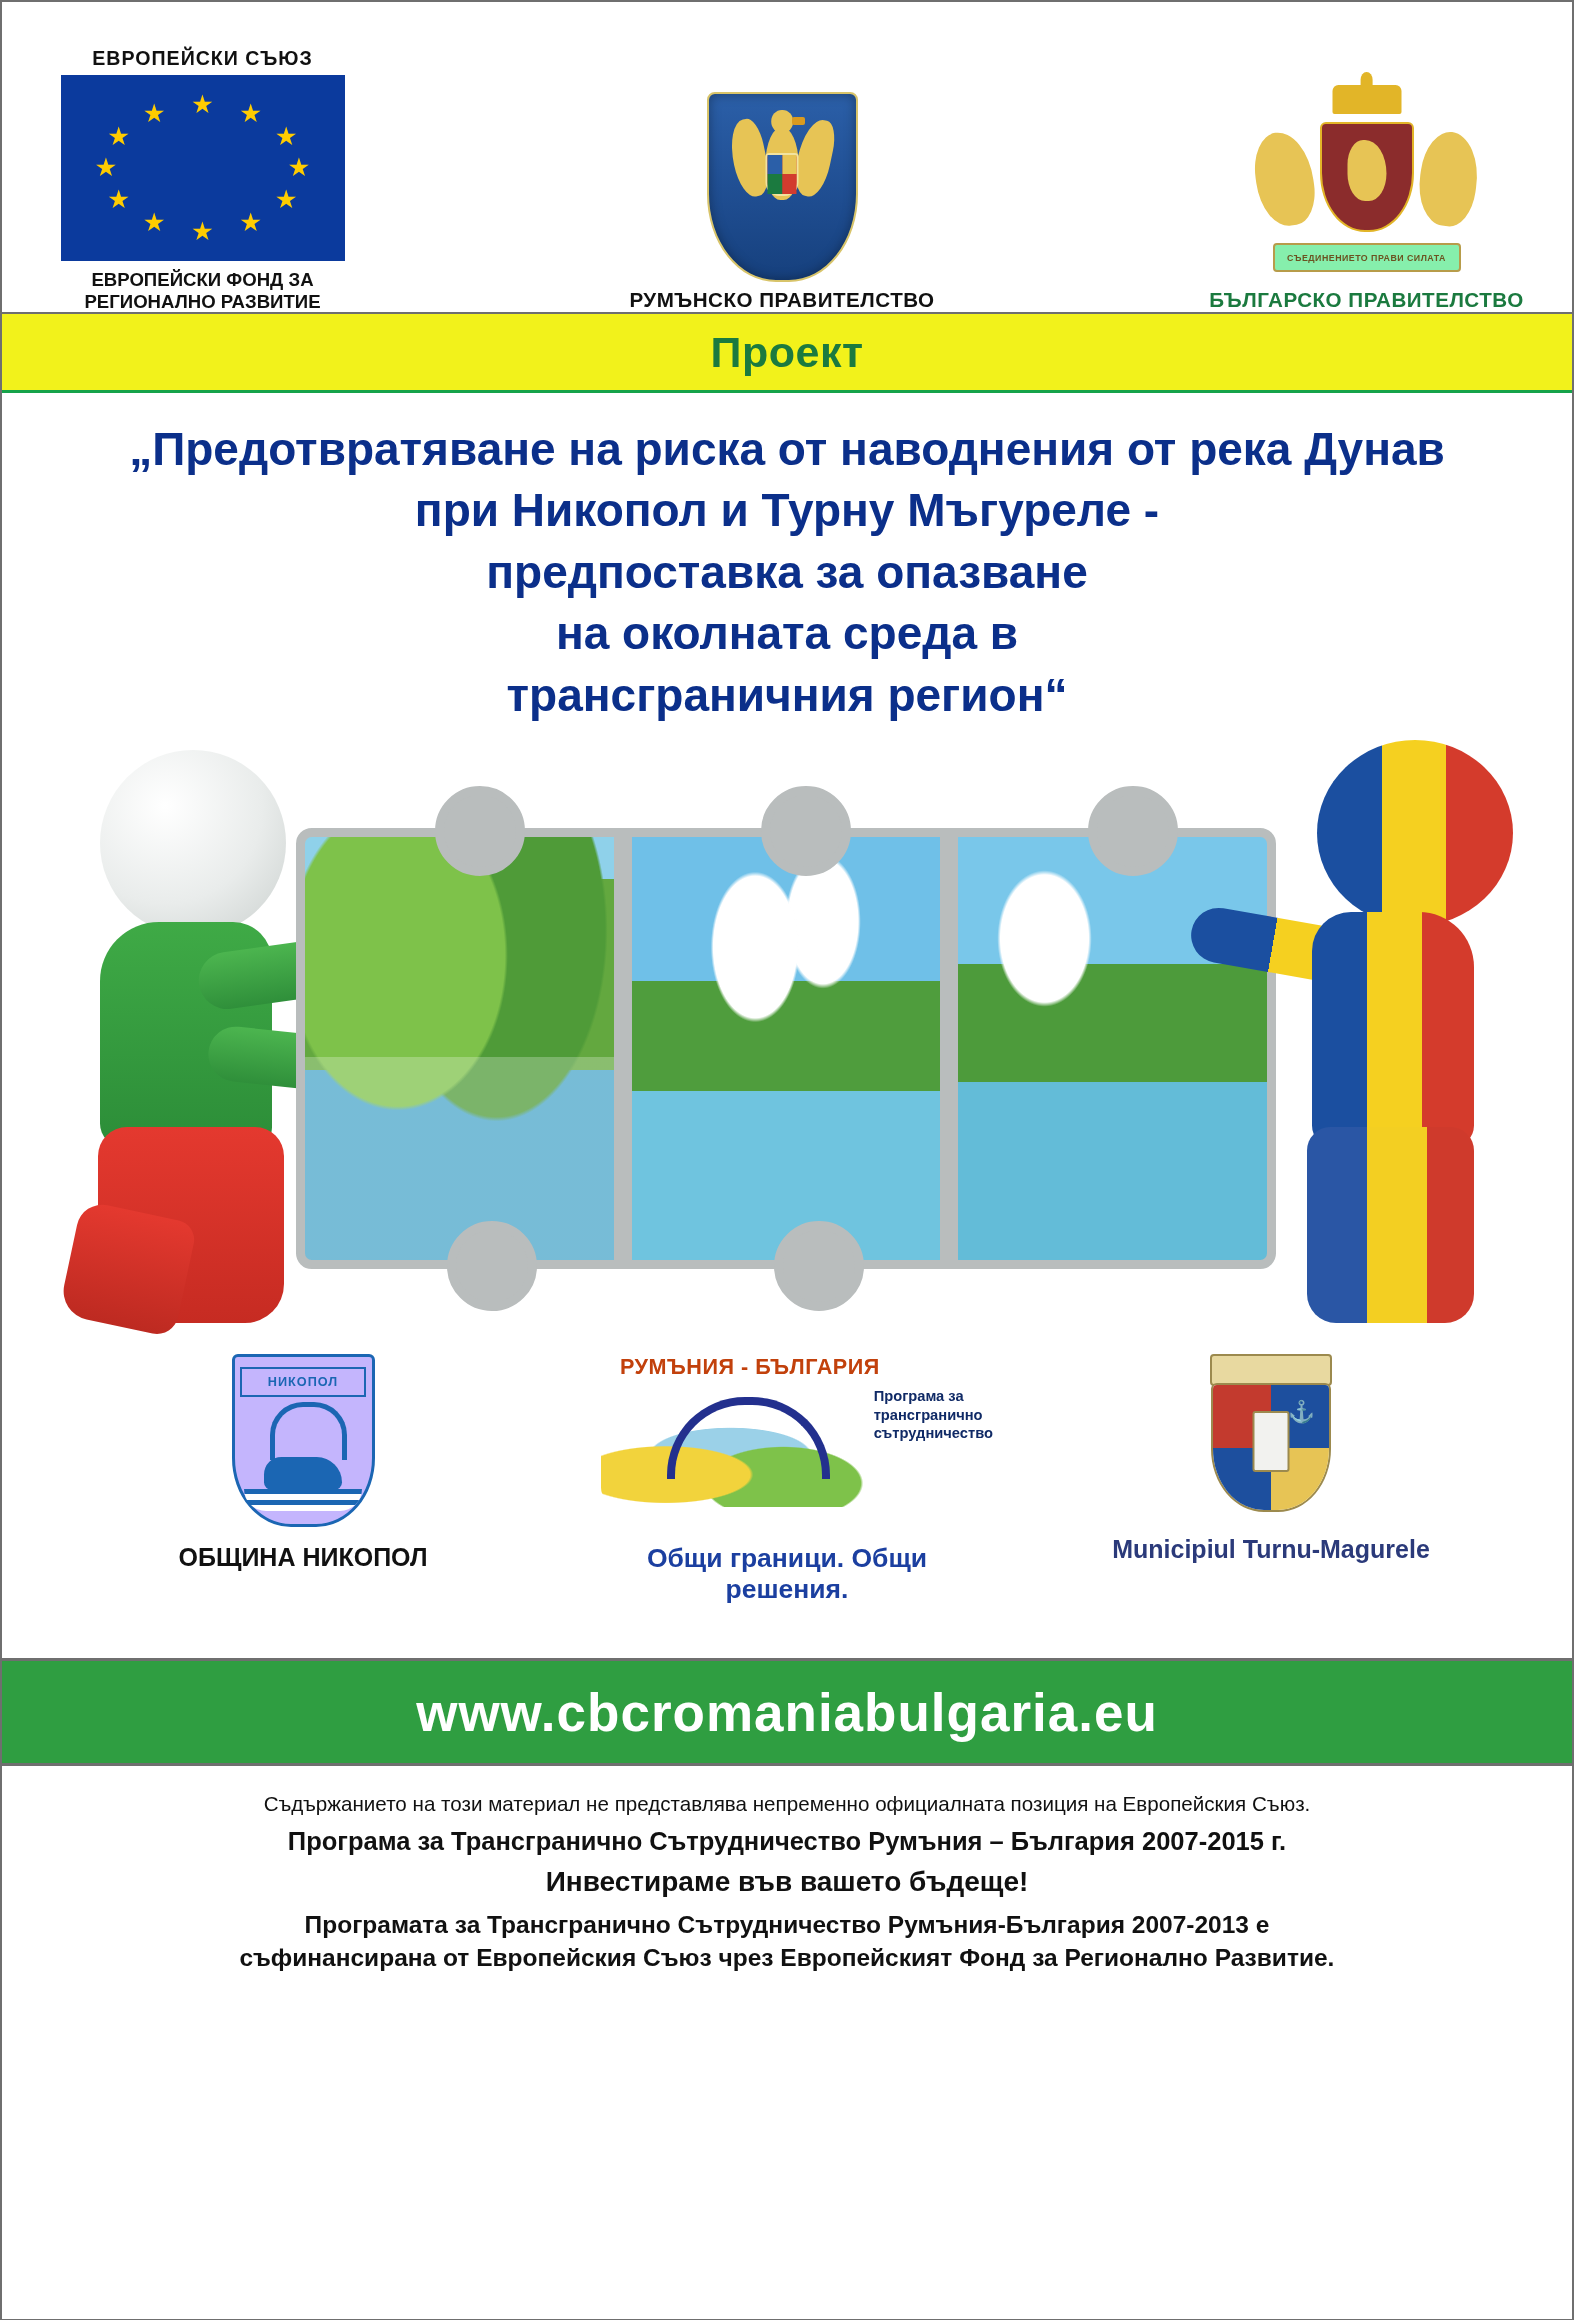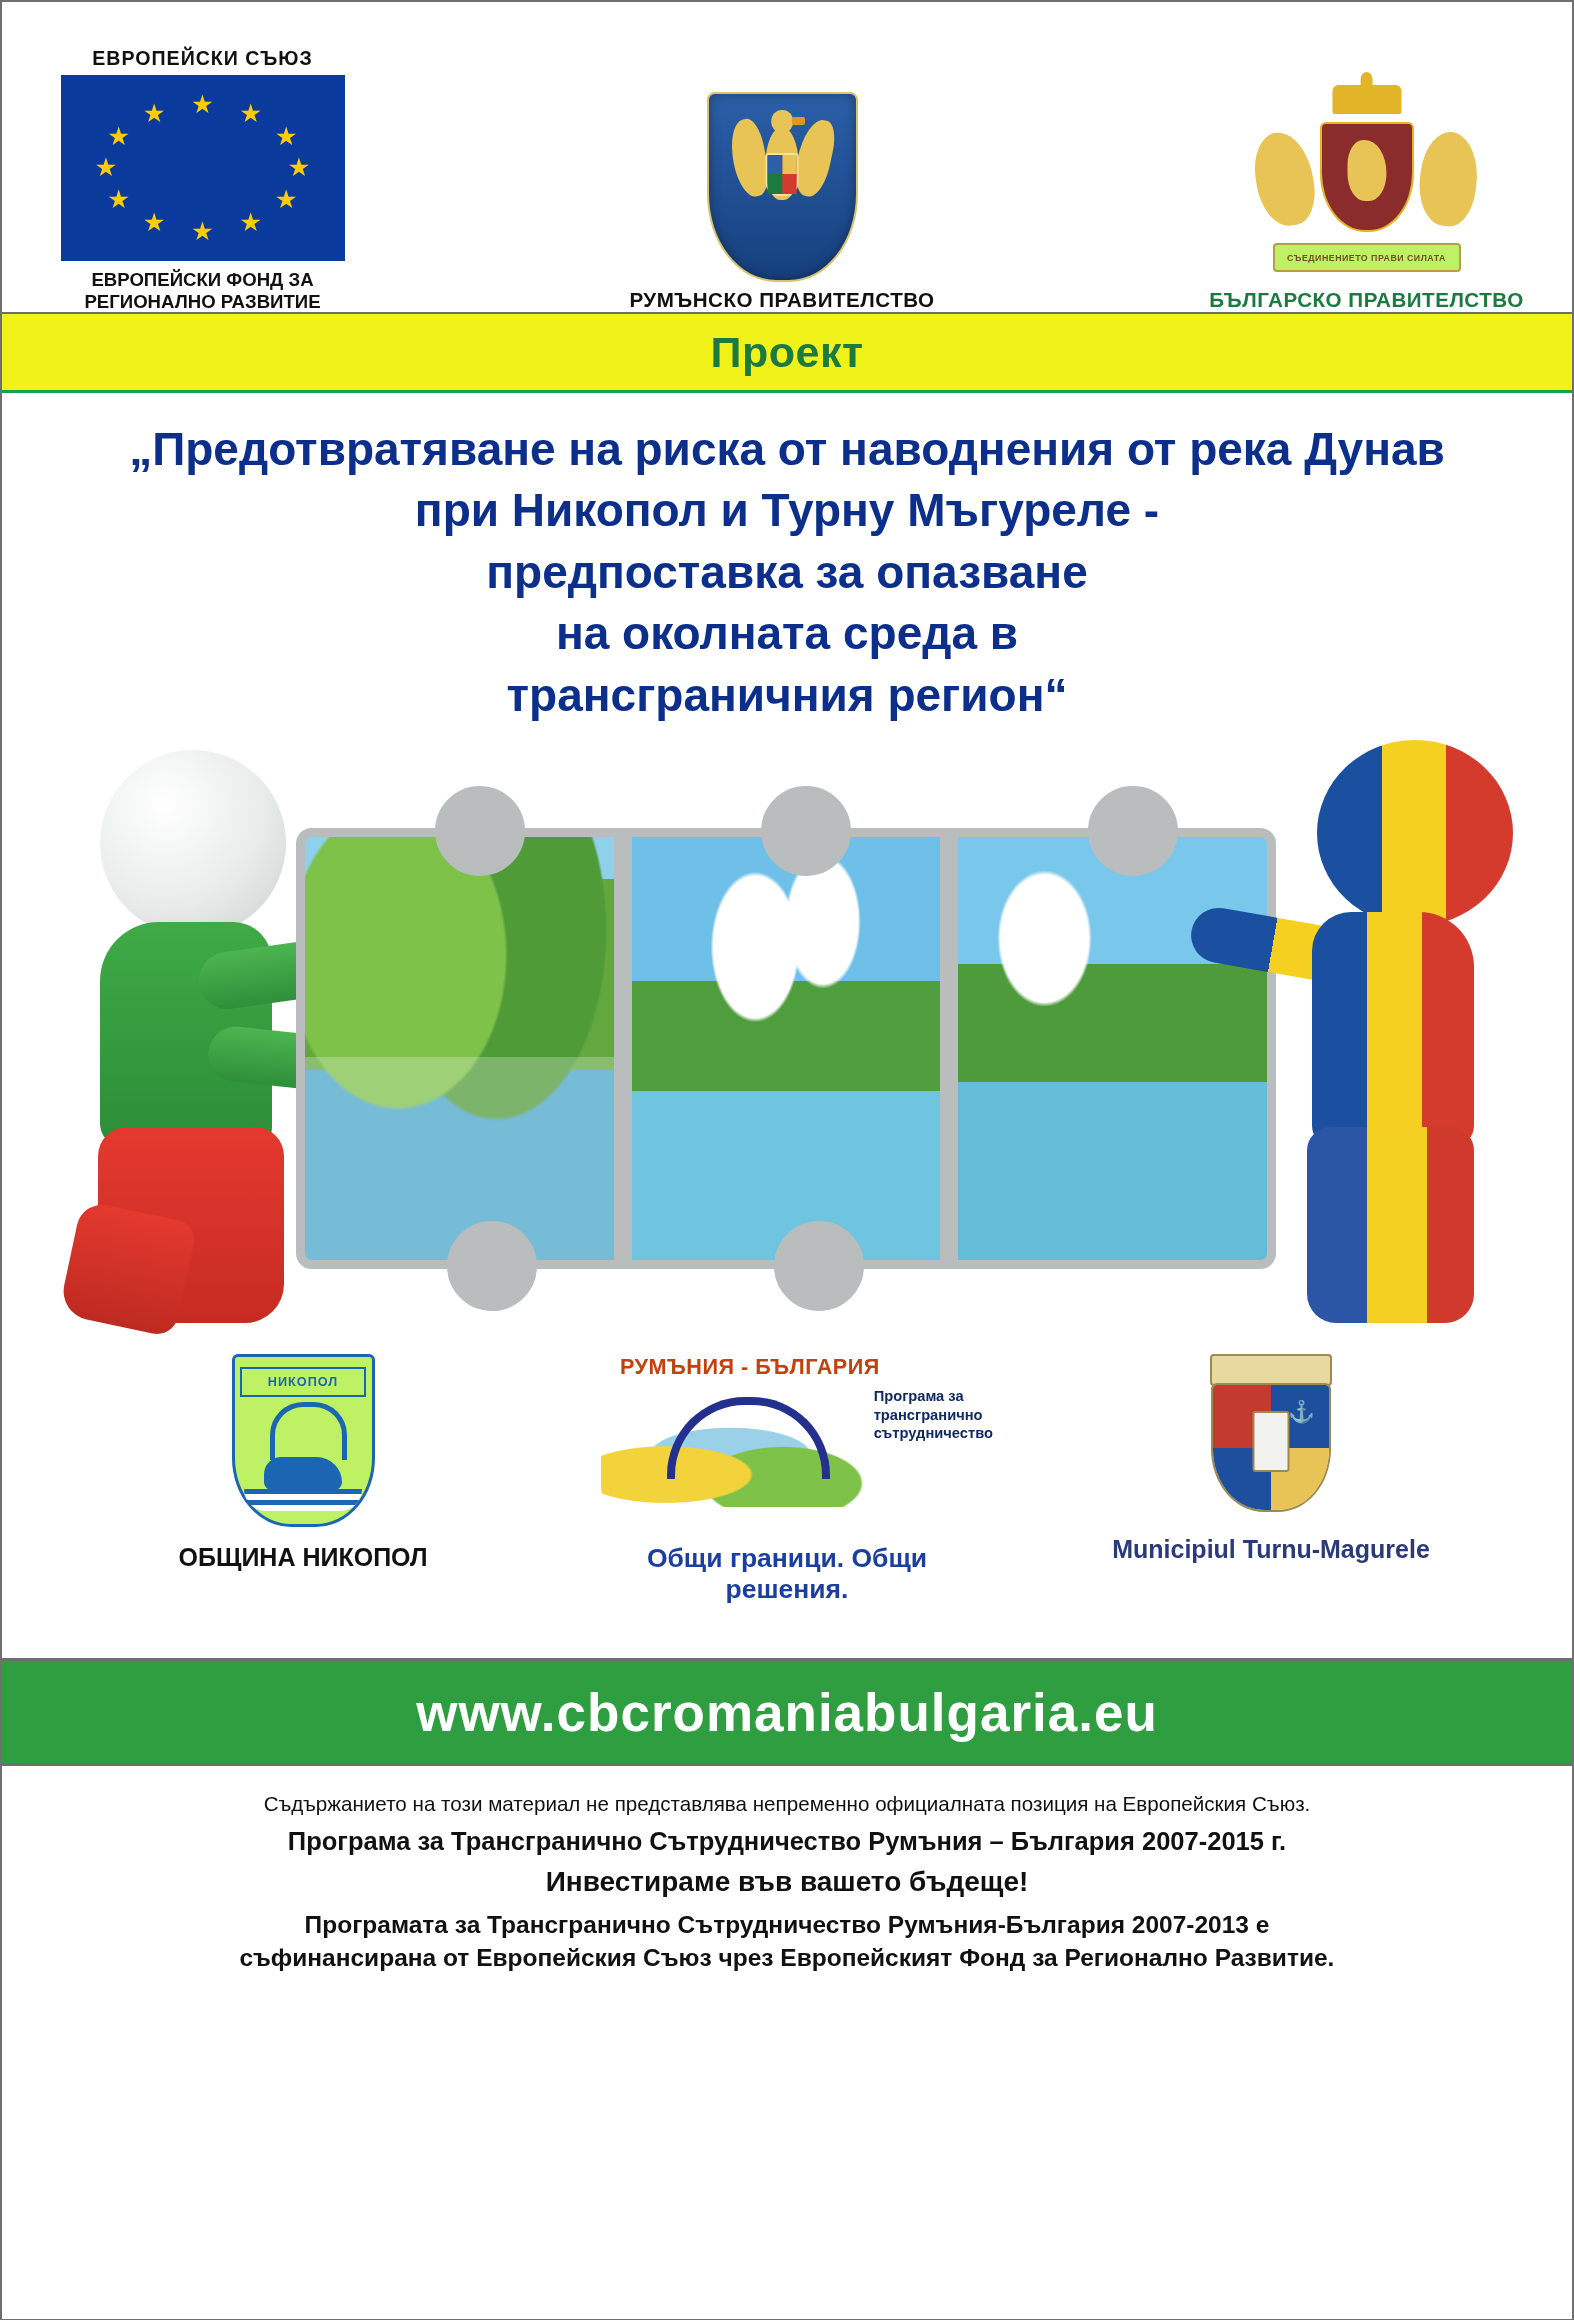--- a/index.html
+++ b/index.html
@@ -114,21 +114,21 @@
     width:39px;height:61px;background:#e7c455;border-radius:40% 55% 45% 45%;
   }
   .bg-lion-side{
     position:absolute;top:47px;width:57px;height:94px;background:#e7c455;
     border-radius:45% 55% 40% 50%;
   }
   .bg-lion-side.l{left:2px;transform:rotate(-8deg);}
   .bg-lion-side.r{right:2px;transform:rotate(8deg);}
   .bg-ribbon{
     position:absolute;left:50%;bottom:3.9px;transform:translateX(-50%);
-    width:184px;height:25.5px;background:#bef264;border:2px solid #b79c4a;
+    width:184px;height:25.5px;background:#86efac;border:2px solid #b79c4a;
     border-radius:3.9px;display:flex;align-items:center;justify-content:center;
     font-size:8.8px;font-weight:bold;color:#6b5220;letter-spacing:0.5px;
   }
   .bg-caption{
     margin-top:11.8px;text-align:center;font-size:20.6px;font-weight:bold;color:#1b7a3f;
     letter-spacing:0.5px;
   }
 
   
   .yellow-bar{
@@ -252,21 +252,21 @@
 
   
   .logos{
     position:relative;height:294px;margin-top:5.9px;
     display:flex;align-items:flex-start;justify-content:space-around;
     padding:0 59px;box-sizing:border-box;
   }
   .logo-item{display:flex;flex-direction:column;align-items:center;width:353px;}
   .nikopol-crest{
     width:137px;height:167px;border:3.9px solid #1b66b3;
-    background:#bef264;position:relative;border-radius:5.9px 5.9px 59px 59px / 5.9px 5.9px 69px 69px;
+    background:#c4b5fd;position:relative;border-radius:5.9px 5.9px 59px 59px / 5.9px 5.9px 69px 69px;
   }
   .nikopol-crest .band{
     position:absolute;left:5.9px;right:5.9px;top:9.8px;height:25.5px;border:2.9px solid #1b66b3;
     font-size:12.7px;font-weight:bold;color:#1b66b3;display:flex;align-items:center;justify-content:center;
     letter-spacing:1px;
   }
   .nikopol-crest .arch{
     position:absolute;left:35px;top:45px;width:67px;height:53px;
     border:5.9px solid #1b66b3;border-bottom:none;border-radius:33px 33px 0 0;
   }

